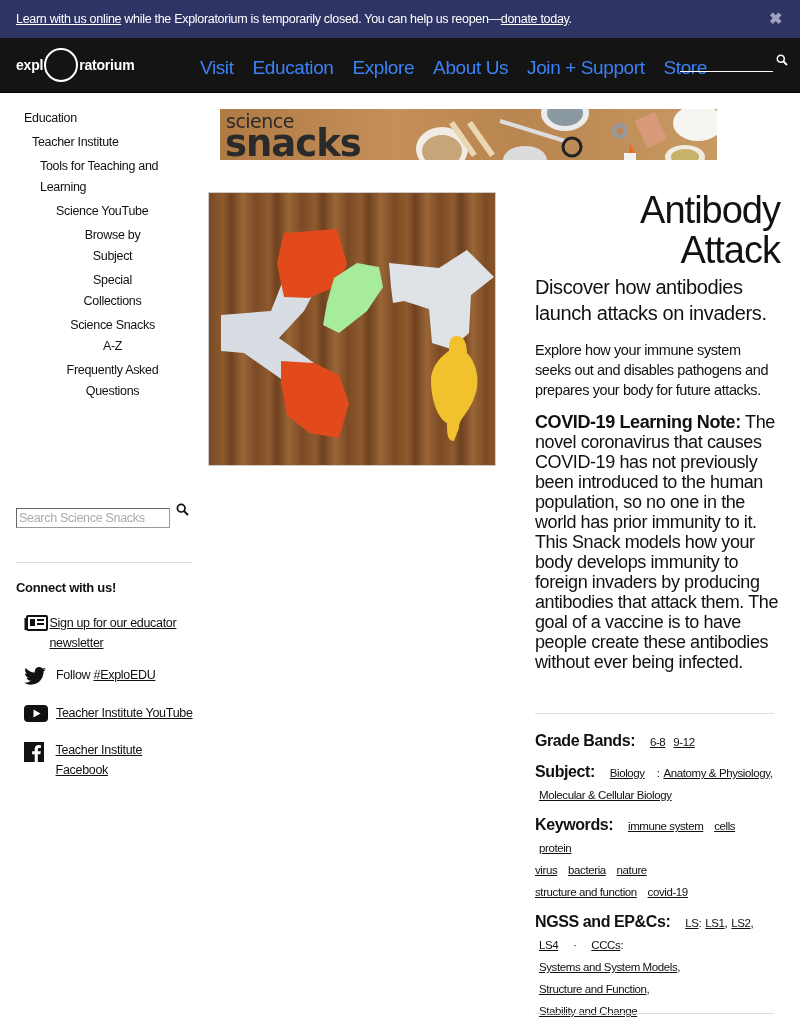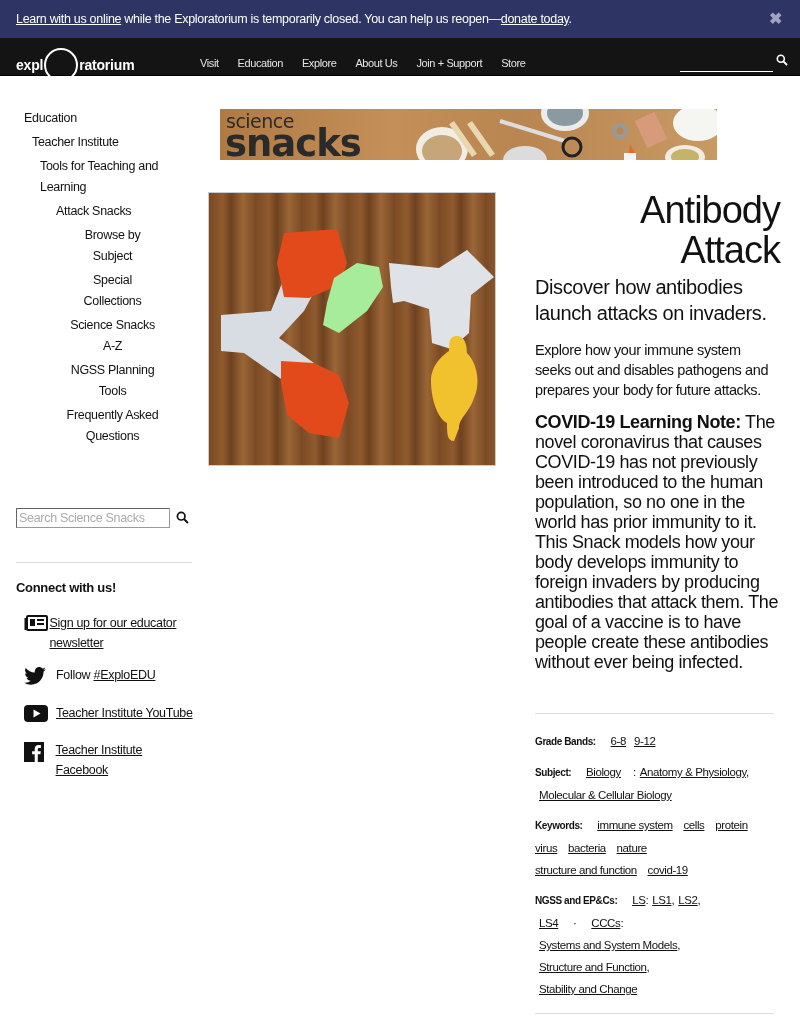--- a/index.html
+++ b/index.html
@@ -1,36 +1,36 @@
 <!DOCTYPE html>
 <html><head>
   <meta charset="utf-8">
   <style>
     * { box-sizing: border-box; margin: 0; padding: 0; }
     body { width: 800px; height: 1024px; overflow: hidden; background: #fff; font-family: "Liberation Sans", sans-serif; color: #111; }
     a { color: inherit; }
     .banner { height: 38px; background: #2e3464; color: #fff; font-size: 12.5px; letter-spacing: -0.3px; display: flex; align-items: center; padding-left: 16px; position: relative; }
     .banner a { color: #fff; text-decoration: underline; text-align: center; }
     .banner .close { position: absolute; right: 18px; top: 9px; color: #a0a3c0; font-size: 16px; font-weight: bold; cursor: pointer; }
-    .header { height: 38px; background: #141414; display: flex; align-items: center; position: relative; border-bottom: 1px solid #000; }
+    .header { height: 55px; background: #141414; display: flex; align-items: center; position: relative; border-bottom: 1px solid #000; }
     .logo { position: absolute; left: 16px; top: 10px; display: flex; align-items: center; color: #fff; font-weight: bold; font-size: 14px; letter-spacing: -0.2px; }
     .logo .ring { width: 34px; height: 34px; border: 2px solid #fff; border-radius: 50%; margin: 0 1px; }
     .nav { position: absolute; left: 200px; top: 19px; display: flex; gap: 0; }
-    .nav a { color: #e5e5e5; text-decoration: none; font-size: 11px; letter-spacing: -0.4px; margin-right: 19px; }
+    .nav a { color: #3b82f6; text-decoration: none; font-size: 19px; letter-spacing: -0.4px; margin-right: 19px; }
     .hsearch-wrap { position: absolute; left: 680px; top: 50px; width: 93px; height: 22px; border-bottom: 1px solid #fff; }
     .hsearch-icon { position: absolute; left: 776px; top: 52px; }
     .side { position: absolute; left: 16px; top: 108px; width: 176px; font-size: 12.5px; letter-spacing: -0.3px; }
     .side a { text-decoration: none; display: block; color: #111; line-height: 21px; }
     .tree li { list-style: none; }
     .lvl0 { padding-left: 8px; margin-bottom: 3px; }
     .lvl1 { padding-left: 16px; margin-bottom: 3px; }
     .lvl2 { padding-left: 24px; margin-bottom: 3px; width: 160px; }
     .lvl3 { padding-left: 40px; margin-bottom: 3px; }
     .lvl4 { padding-left: 48px; margin-bottom: 3px; width: 145px; text-align: center; }
-    .ss-search { position: absolute; left: 16px; top: 508px; display: flex; align-items: flex-end; }
+    .ss-search { position: absolute; left: 16px; top: 508px; display: flex; align-items: flex-start; }
     .ss-search input { width: 154px; height: 20px; border: 1px solid #999; border-top-color: #666; border-left-color: #666; font-family: "Liberation Sans", sans-serif; font-size: 12.5px; padding: 0 2px; color: #555; letter-spacing: -0.3px; }
     .ss-search input::placeholder { color: #aaa; }
     .ss-search .sicon { margin-left: 6px; margin-top: -6px; }
     .divider { position: absolute; left: 16px; top: 562px; width: 176px; border-top: 1px solid #ddd; }
     .connect { position: absolute; left: 16px; top: 580px; width: 180px; }
     .connect h3 { font-size: 13px; font-weight: bold; letter-spacing: -0.3px; margin-bottom: 18px; }
     .clist .row { display: flex; margin-bottom: 12px; font-size: 12.5px; line-height: 20px; letter-spacing: -0.3px; }
     .clist .ic { width: 40px; padding-left: 8px; padding-top: 2px; }
     .clist .tx a { text-decoration: underline; }
     .banner-img { position: absolute; left: 220px; top: 109px; width: 497px; height: 51px; background: linear-gradient(90deg, #b07a44 0%, #c48f58 35%, #b98550 60%, #c89a63 100%); overflow: hidden; }
@@ -40,21 +40,21 @@
     .content { position: absolute; left: 535px; top: 190px; width: 245px; }
     .title { font-size: 38px; line-height: 40px; font-weight: normal; letter-spacing: -1px; margin-bottom: 4px; text-align: right; }
     .subtitle { font-size: 20px; line-height: 26px; font-weight: normal; letter-spacing: -0.4px; margin-bottom: 14px; }
     .lede { font-size: 14.5px; line-height: 20px; letter-spacing: -0.4px; margin-bottom: 12px; }
     .note { font-size: 18px; line-height: 20px; letter-spacing: -0.4px; }
     .note b { font-weight: bold; }
     .hr1 { position: absolute; left: 535px; top: 713px; width: 239px; border-top: 1px solid #ddd; }
     .hr2 { position: absolute; left: 535px; top: 1013px; width: 239px; border-top: 1px solid #ddd; }
     .meta { position: absolute; left: 535px; top: 730px; width: 240px; font-size: 11.5px; line-height: 22px; letter-spacing: -0.4px; }
     .meta .grp { margin-bottom: 8px; }
-    .meta b { font-weight: bold; margin-right: 8px; font-size: 10px; }
+    .meta b { font-weight: bold; margin-right: 8px; font-size: 16px; }
     .meta a { text-decoration: underline; margin: 0 4px; }
   </style>
 </head>
 <body>
 
 <div class="banner">
   <span>
     <a href="#">Learn with us online</a><span> while the Exploratorium is temporarily closed. You can help us reopen—</span><a href="#">donate today</a><span>.</span>
   </span>
   <span class="close">✖</span>
@@ -88,33 +88,30 @@
     <li class="lvl0">
         <a href="#">Education</a>
       </li>
     <li class="lvl1">
         <a href="#">Teacher Institute</a>
       </li>
     <li class="lvl2">
         <a href="#">Tools for Teaching and Learning</a>
       </li>
     <li class="lvl3">
-        <a href="#">Attack Snacks</a>
+        <a href="#">Science YouTube</a>
       </li>
     <li class="lvl4">
         <a href="#">Browse by Subject</a>
       </li>
     <li class="lvl4">
         <a href="#">Special Collections</a>
       </li>
     <li class="lvl4">
         <a href="#">Science Snacks A-Z</a>
-      </li>
-    <li class="lvl4">
-        <a href="#">NGSS Planning Tools</a>
       </li>
     <li class="lvl4">
         <a href="#">Frequently Asked Questions</a>
       </li>
   </ul>
 </aside>
 
 <div class="ss-search">
   <input type="text" placeholder="Search Science Snacks" style="">
   <span class="sicon">

